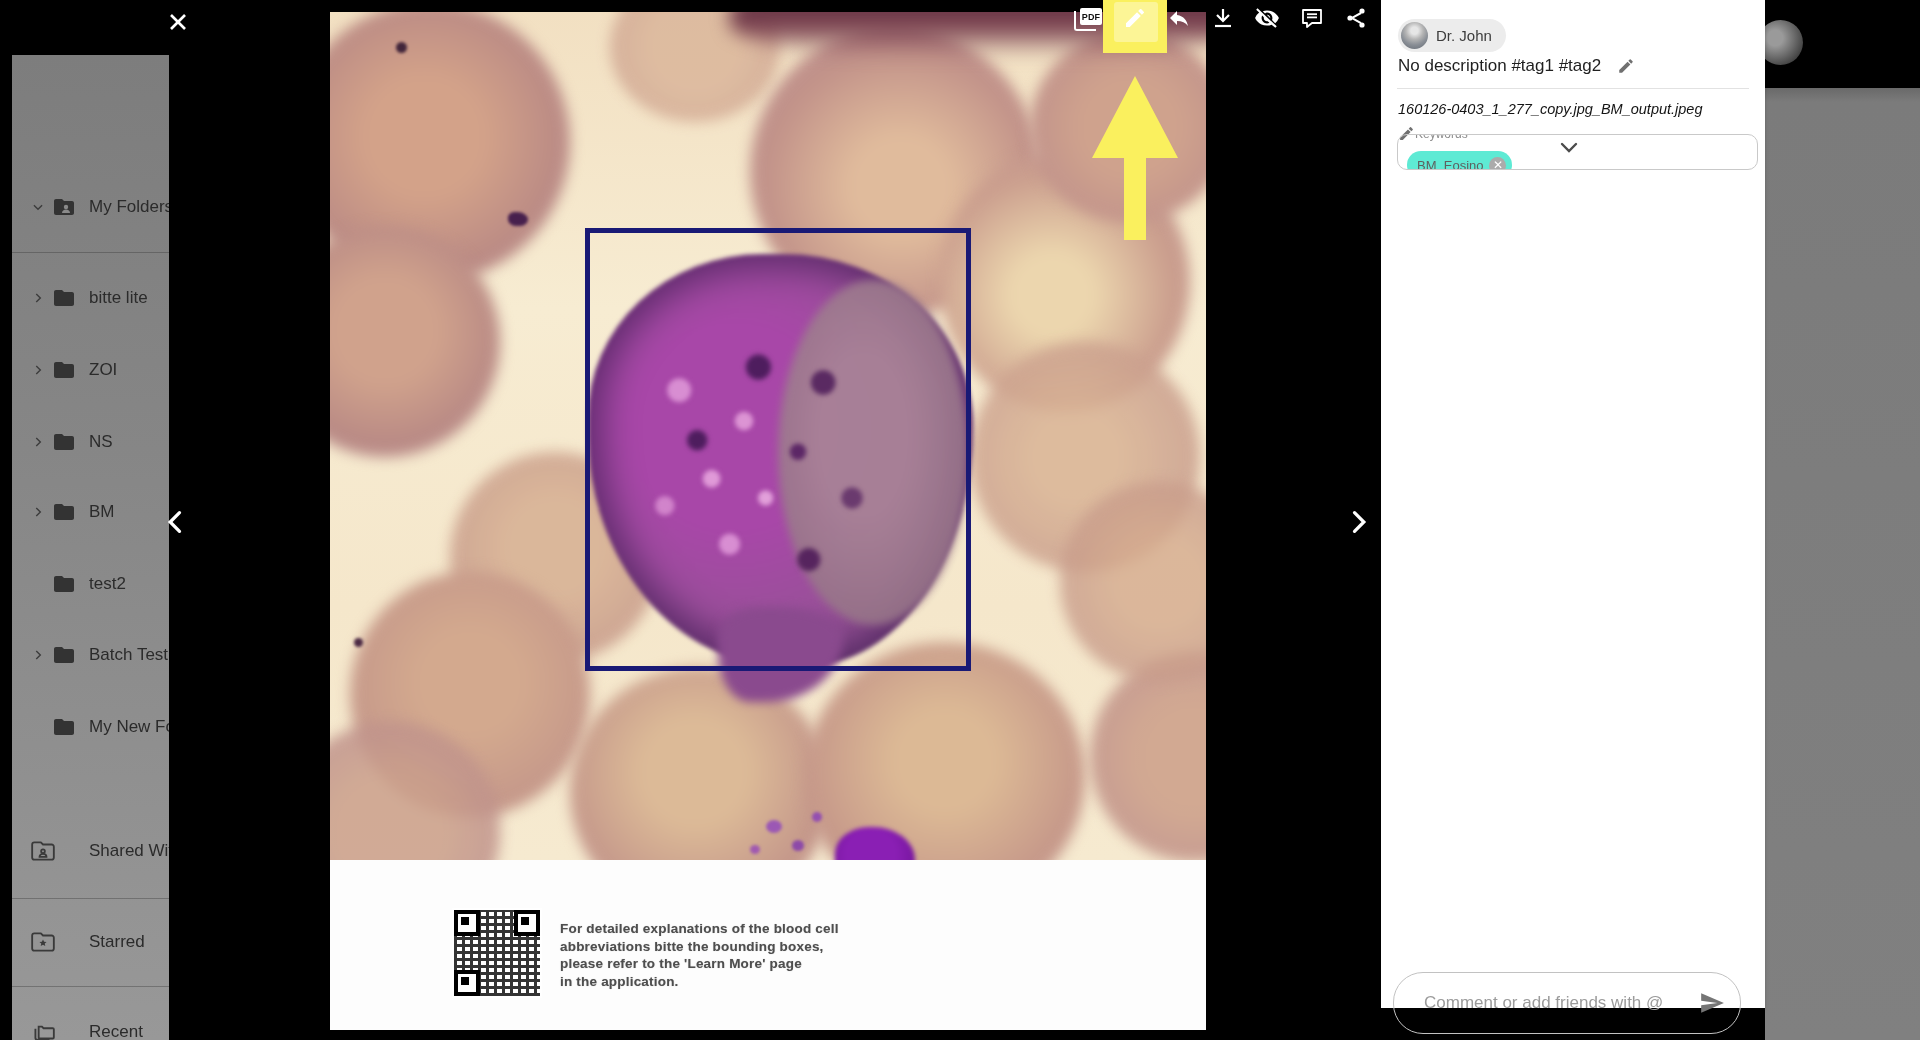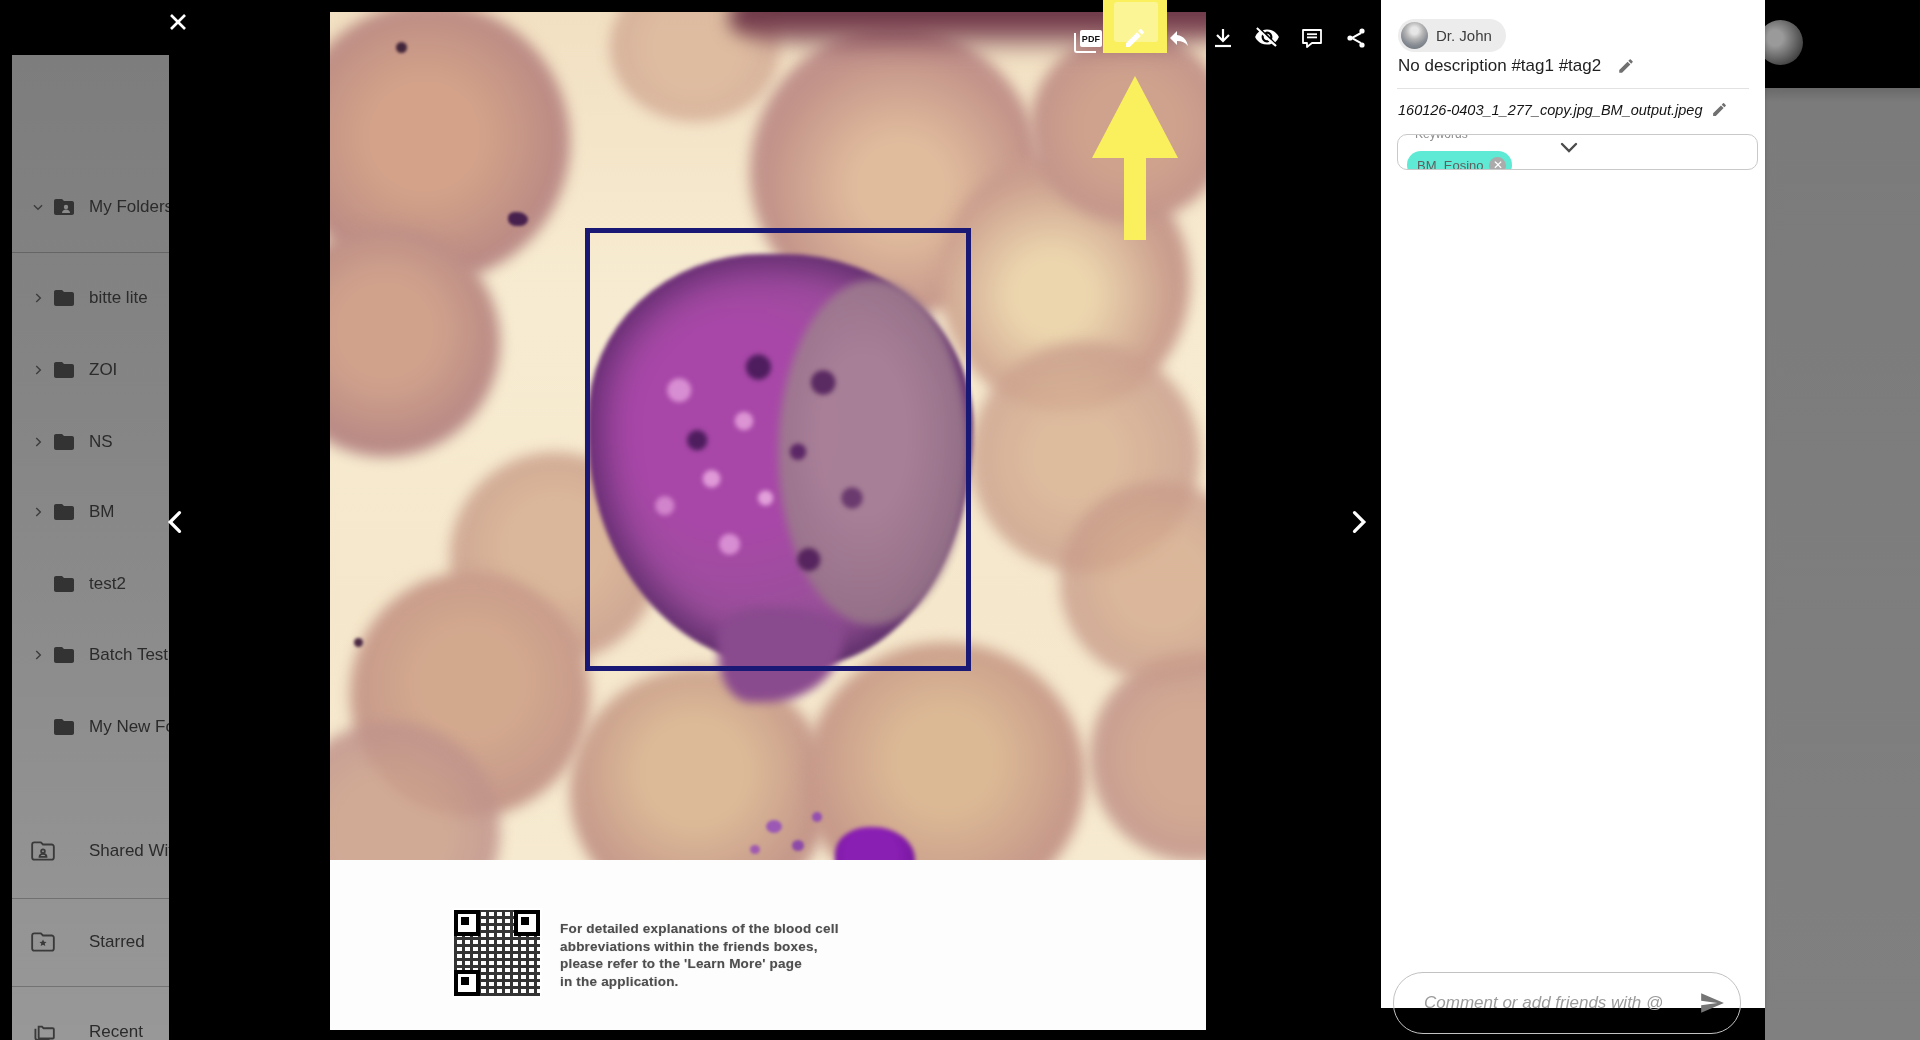--- a/index.html
+++ b/index.html
@@ -35,21 +35,21 @@
         repeating-linear-gradient(0deg,#111 0 3px,transparent 3px 7px),
         repeating-linear-gradient(90deg,#111 0 3px,transparent 3px 8px);
       opacity:.85;}
   .finder{position:absolute;width:18px;height:18px;border:4px solid #000;background:#fff;}
   .finder i{position:absolute;left:3px;top:3px;width:8px;height:8px;background:#000;display:block;}
   #qr-caption{position:absolute;left:230px;top:60px;font-size:13.5px;font-weight:700;
               color:#4e4e4e;line-height:17.5px;letter-spacing:.2px;
               text-shadow:0 0 1px rgba(90,90,90,.4);}
 
   
-  .icon-btn{position:absolute;top:14px;width:36px;height:36px;display:flex;align-items:flex-end;
+  .icon-btn{position:absolute;top:0;width:36px;height:36px;display:flex;align-items:center;
             justify-content:center;color:#fff;z-index:20;cursor:pointer;background:none;border:none;padding:0;}
   #close-btn{position:absolute;left:160px;top:4px;width:36px;height:36px;color:#fff;z-index:20;
              display:flex;align-items:center;justify-content:center;background:none;border:none;}
   #hl-box{position:absolute;left:1103px;top:0;width:64px;height:53px;background:#FAF05E;z-index:15;}
   #hl-box .inner{position:absolute;left:11px;top:2px;width:44px;height:40px;
                  background:rgba(255,255,255,.35);border-radius:3px;}
   #tut-arrow{position:absolute;left:1090px;top:76px;z-index:16;}
   .pdf-badge{position:relative;width:24px;height:20px;}
   .pdf-badge::before{content:"";position:absolute;left:-4px;top:3px;width:20px;height:18px;
                      border-left:2px solid #fff;border-bottom:2px solid #fff;border-radius:0 0 0 3px;}
@@ -64,35 +64,35 @@
          box-shadow:-2px 0 5px rgba(0,0,0,.45);}
   #owner-chip{position:absolute;left:17px;top:19px;height:33px;display:inline-flex;align-items:center;
               background:#ececec;border-radius:17px;padding:0 14px 0 3px;gap:8px;}
   #owner-chip .avatar{width:27px;height:27px;border-radius:50%;
       background:radial-gradient(circle at 50% 32%,#e6e6e6 0 16%,#b5b5b5 38%,#8a8f96 62%,#5f6670 100%);}
   #owner-chip .name{font-size:15px;color:#3c3c3c;}
   #desc-row{position:absolute;left:17px;top:56px;display:flex;align-items:center;gap:16px;
             font-size:17px;color:#1f1f1f;}
   .pencil{color:#707070;}
   #panel-div{position:absolute;left:16px;top:88px;width:352px;height:1px;background:#e2e2e2;}
-  #file-row{position:absolute;left:17px;top:101px;display:flex;align-items:center;gap:8px;
-            font-size:14.5px;font-style:italic;color:#141414;}
+  #file-row{position:absolute;left:17px;top:101px;display:flex;gap:8px;
+            font-size:14.5px;font-style:italic;color:#141414;flex-direction:column;}
   #kw-box{position:absolute;left:16px;top:134px;width:359px;height:34px;border:1px solid #c9c9c9;
           border-radius:10px;overflow:hidden;}
   #kw-legend{position:absolute;left:12px;top:-8px;background:#fff;padding:0 5px;font-size:12px;
              color:#8c8c8c;}
   #kw-chev{position:absolute;left:162px;top:7px;color:#4c4c4c;}
   #kw-chip{position:absolute;left:9px;top:16px;height:28px;display:inline-flex;align-items:center;
            gap:6px;background:#5eead4;border-radius:14px;padding:0 6px 0 10px;font-size:13px;color:#5f5f5f;}
   #kw-chip .x{width:17px;height:17px;border-radius:50%;background:#ababab;color:#fff;font-size:12px;
               display:flex;align-items:center;justify-content:center;line-height:1;}
   #comment-box{position:absolute;left:12px;top:972px;width:346px;height:60px;border:1.5px solid #c2c2c2;
                border-radius:30px;display:flex;align-items:center;}
   #comment-input{flex:1;border:none;outline:none;background:transparent;margin-left:28px;
-                 font-size:17px;color:#333;font-family:"Liberation Sans",sans-serif;font-style:italic;}
+                 font-size:17px;color:#333;font-family:"Liberation Sans",sans-serif;}
   #comment-input::placeholder{color:#9b9b9b;}
   #send-btn{width:40px;height:40px;margin-right:8px;display:flex;align-items:center;justify-content:center;
             color:#757575;background:none;border:none;}
 
   
   #right-strip{position:absolute;left:1765px;top:0;width:155px;height:1040px;background:#000;}
   #right-strip .gray{position:absolute;left:0;top:88px;width:155px;height:952px;
       background:linear-gradient(180deg,#696969 0,#7b7b7b 14px,#808080 100%);}
   #bg-avatar{position:absolute;left:-7px;top:20px;width:45px;height:45px;border-radius:50%;
       background:radial-gradient(circle at 38% 40%,#9a9a9a 0 20%,#6e6e6e 48%,#3a3a3a 80%,#222);}
@@ -268,21 +268,21 @@
           </div>
         <div class="finder" style="right:2px;top:2px;">
             <i></i>
           </div>
         <div class="finder" style="left:2px;bottom:2px;">
             <i></i>
           </div>
       </div>
       <div id="qr-caption">
         <div>For detailed explanations of the blood cell</div>
-        <div>abbreviations within the friends boxes,</div>
+        <div>abbreviations bitte the bounding boxes,</div>
         <div>please refer to the 'Learn More' page</div>
         <div>in the application.</div>
       </div>
     </div>
   </div>
 
   <button id="close-btn" aria-label="close">
     <svg width="26" height="26" viewBox="0 0 24 24" fill="none" stroke="#fff" stroke-width="2.6">
         <line x1="5" y1="5" x2="19" y2="19"></line>
         <line x1="19" y1="5" x2="5" y2="19"></line>

